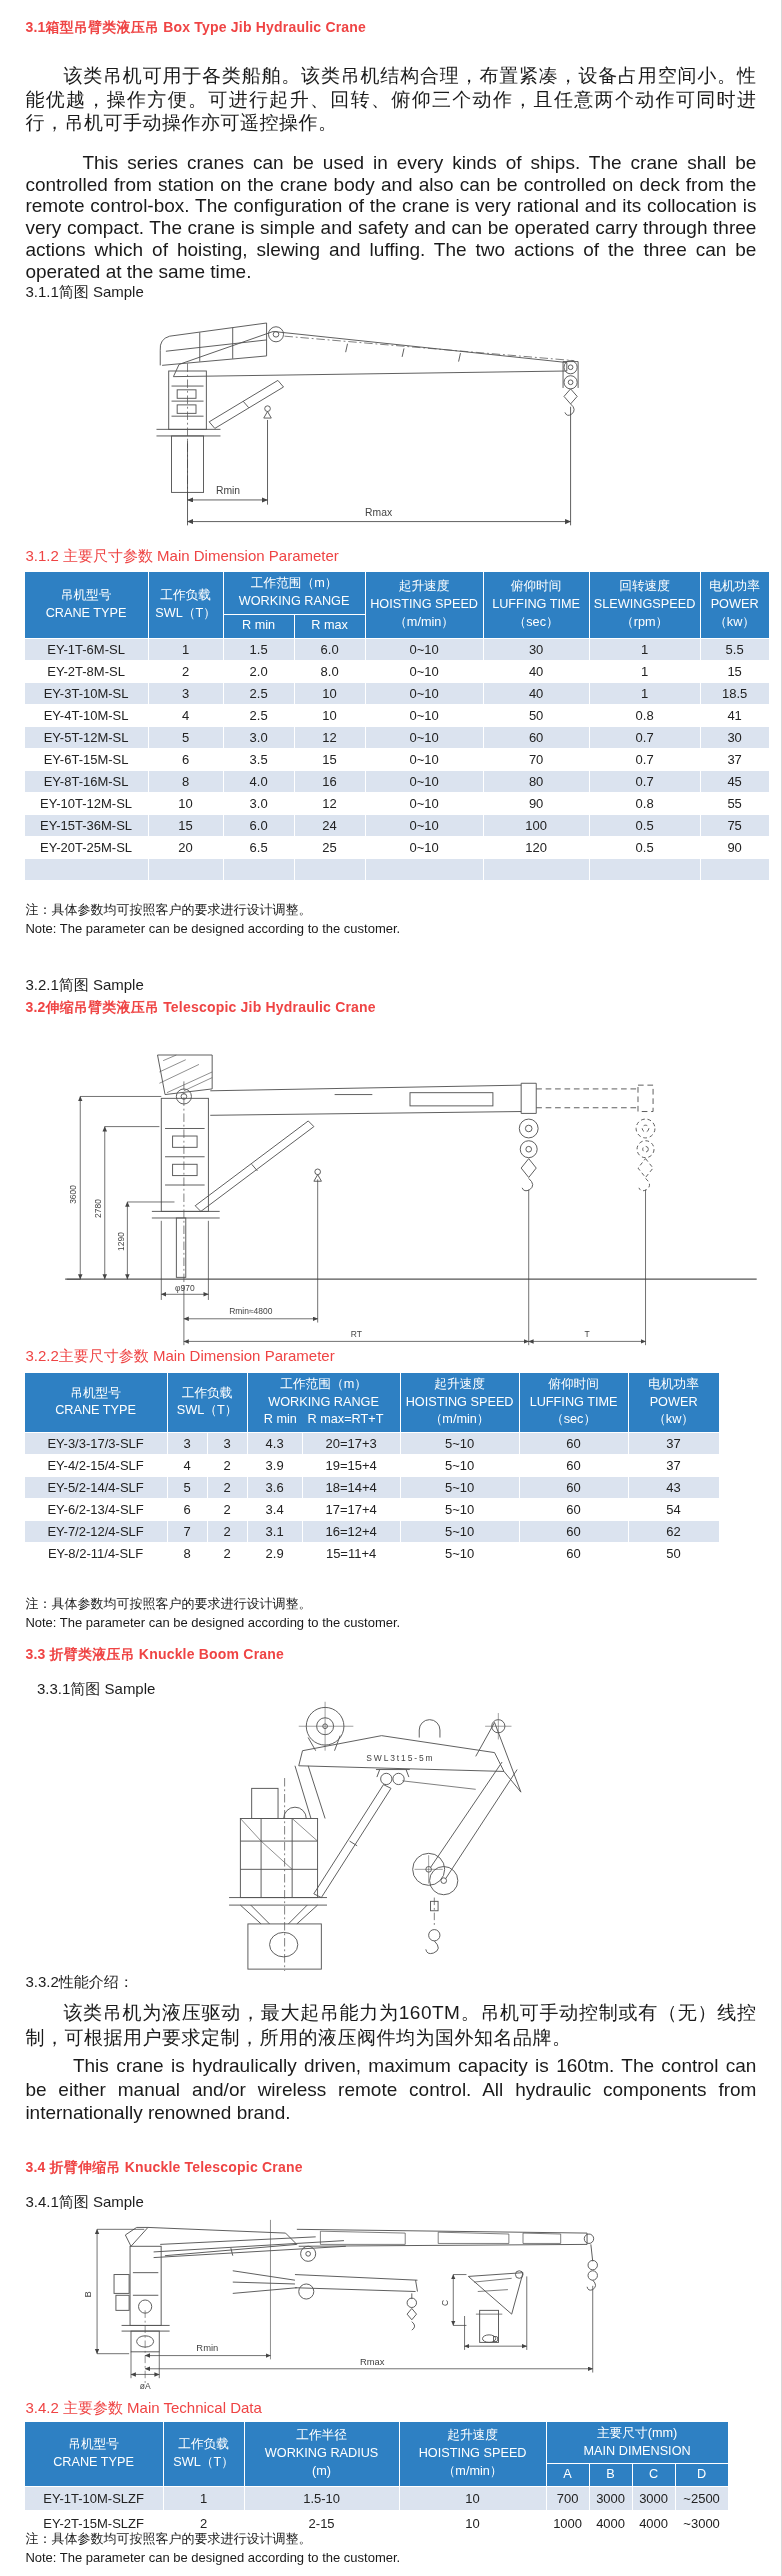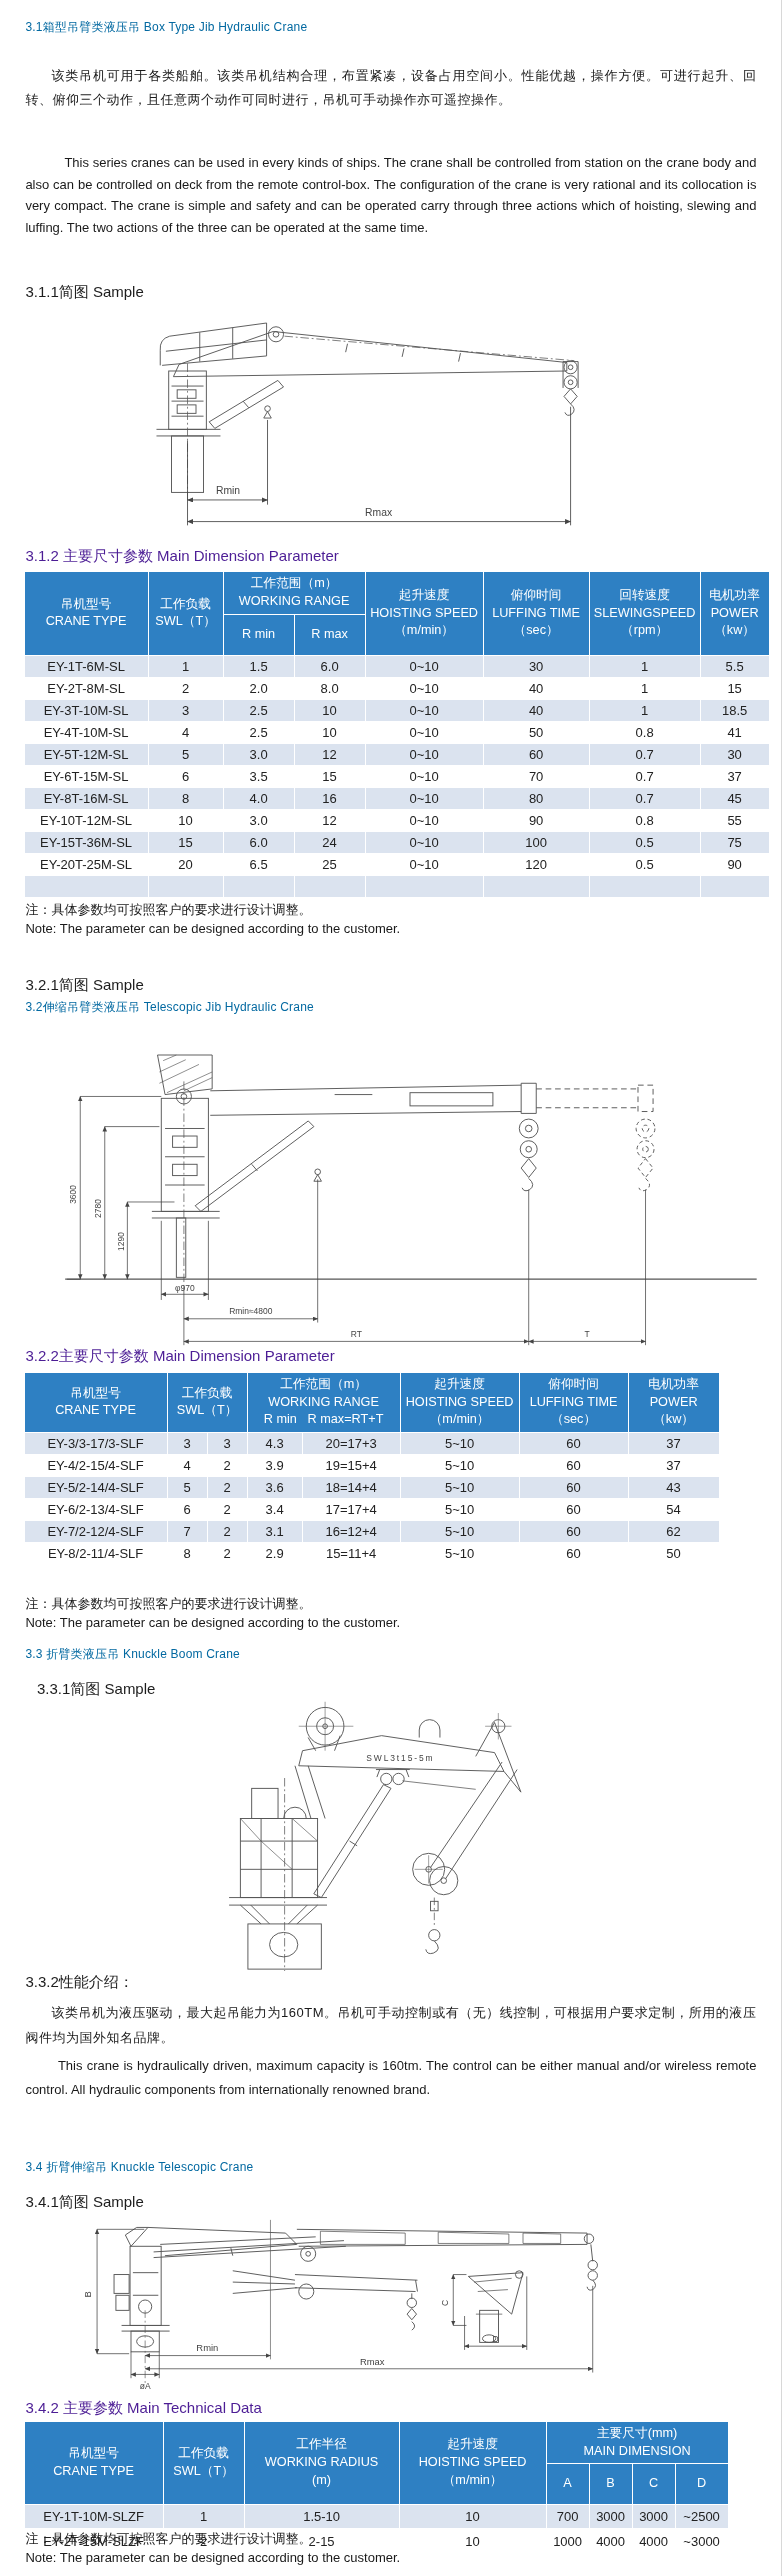--- a/index.html
+++ b/index.html
@@ -2,40 +2,40 @@
 <html style="font-size:15px"><head>
 <meta charset="utf-8">
 <style>
   html,body{margin:0;padding:0;}
   body{
     width:782px;height:2576px;position:relative;background:#ffffff;
     font-family:"Liberation Sans","DejaVu Sans",sans-serif;color:#1e1e1e;
     overflow:hidden;border-right:0.9px solid #d8d8d8;box-sizing:border-box;
   }
   .abs{position:absolute;}
-  .sec-title{color:#0369a1;font-size:12px;font-weight:normal;letter-spacing:0.2px;}
+  .sec-title{color:#ef4444;font-size:14px;font-weight:bold;letter-spacing:0.2px;}
   .sub-label{font-size:15px;color:#1d1d1d;}
-  .para{font-size:13px;line-height:23.6px;text-align:justify;color:#1a1a1a;}
+  .para{font-size:19px;line-height:23.6px;text-align:justify;color:#1a1a1a;}
   .para-cn{text-indent:2em;letter-spacing:0.5px;}
   .para-en{text-indent:3em;line-height:21.7px;}
   .para-en2{text-indent:2.5em;line-height:23.6px;}
   .note{font-size:13px;line-height:19px;color:#1a1a1a;}
-  .tbl-title{font-size:15px;color:#4c1d95;}
+  .tbl-title{font-size:15px;color:#ef4444;}
 
   table.t{border-collapse:collapse;table-layout:fixed;font-size:13px;}
   table.t th{
     background:#2e80c3;color:#fff;font-weight:normal;white-space:pre-line;
     border:1.4px solid #fff;line-height:1.4;padding:2.8px 0.9px;text-align:center;font-size:12.7px;
   }
   table.t td{
     text-align:center;border:1.4px solid #fff;height:21px;color:#222;
     overflow:hidden;white-space:nowrap;font-size:13px;padding:0 0.9px;
   }
   table.t tbody tr:nth-of-type(odd) td{background:#dbe3ef;}
-  table.t thead tr.subrow th{padding:11px 0;font-size:12.7px;}
+  table.t thead tr.subrow th{padding:2px 0;font-size:12.7px;}
 
   svg text{font-family:"Liberation Sans","DejaVu Sans",sans-serif;fill:#444;}
   .draw{display:block;}
 </style>
 </head>
 <body>
 
 <div class="abs sec-title" style="top:19px;left:25.4px;">3.1箱型吊臂类液压吊  Box Type Jib Hydraulic Crane</div>
 <div class="abs para para-cn" style="top:64px;left:25.4px;width:731px;">该类吊机可用于各类船舶。该类吊机结构合理，布置紧凑，设备占用空间小。性能优越，操作方便。可进行起升、回转、俯仰三个动作，且任意两个动作可同时进行，吊机可手动操作亦可遥控操作。</div>
 <div class="abs para para-en" style="top:152px;left:25.4px;width:731px;">This series cranes can be used in every kinds of ships. The crane shall be controlled from station on the crane body and also can be controlled on deck from the remote control-box. The configuration of the crane is very rational and its collocation is very compact. The crane is simple and safety and can be operated carry through three actions which of hoisting, slewing and luffing. The two actions of the three can be operated at the same time.</div>

